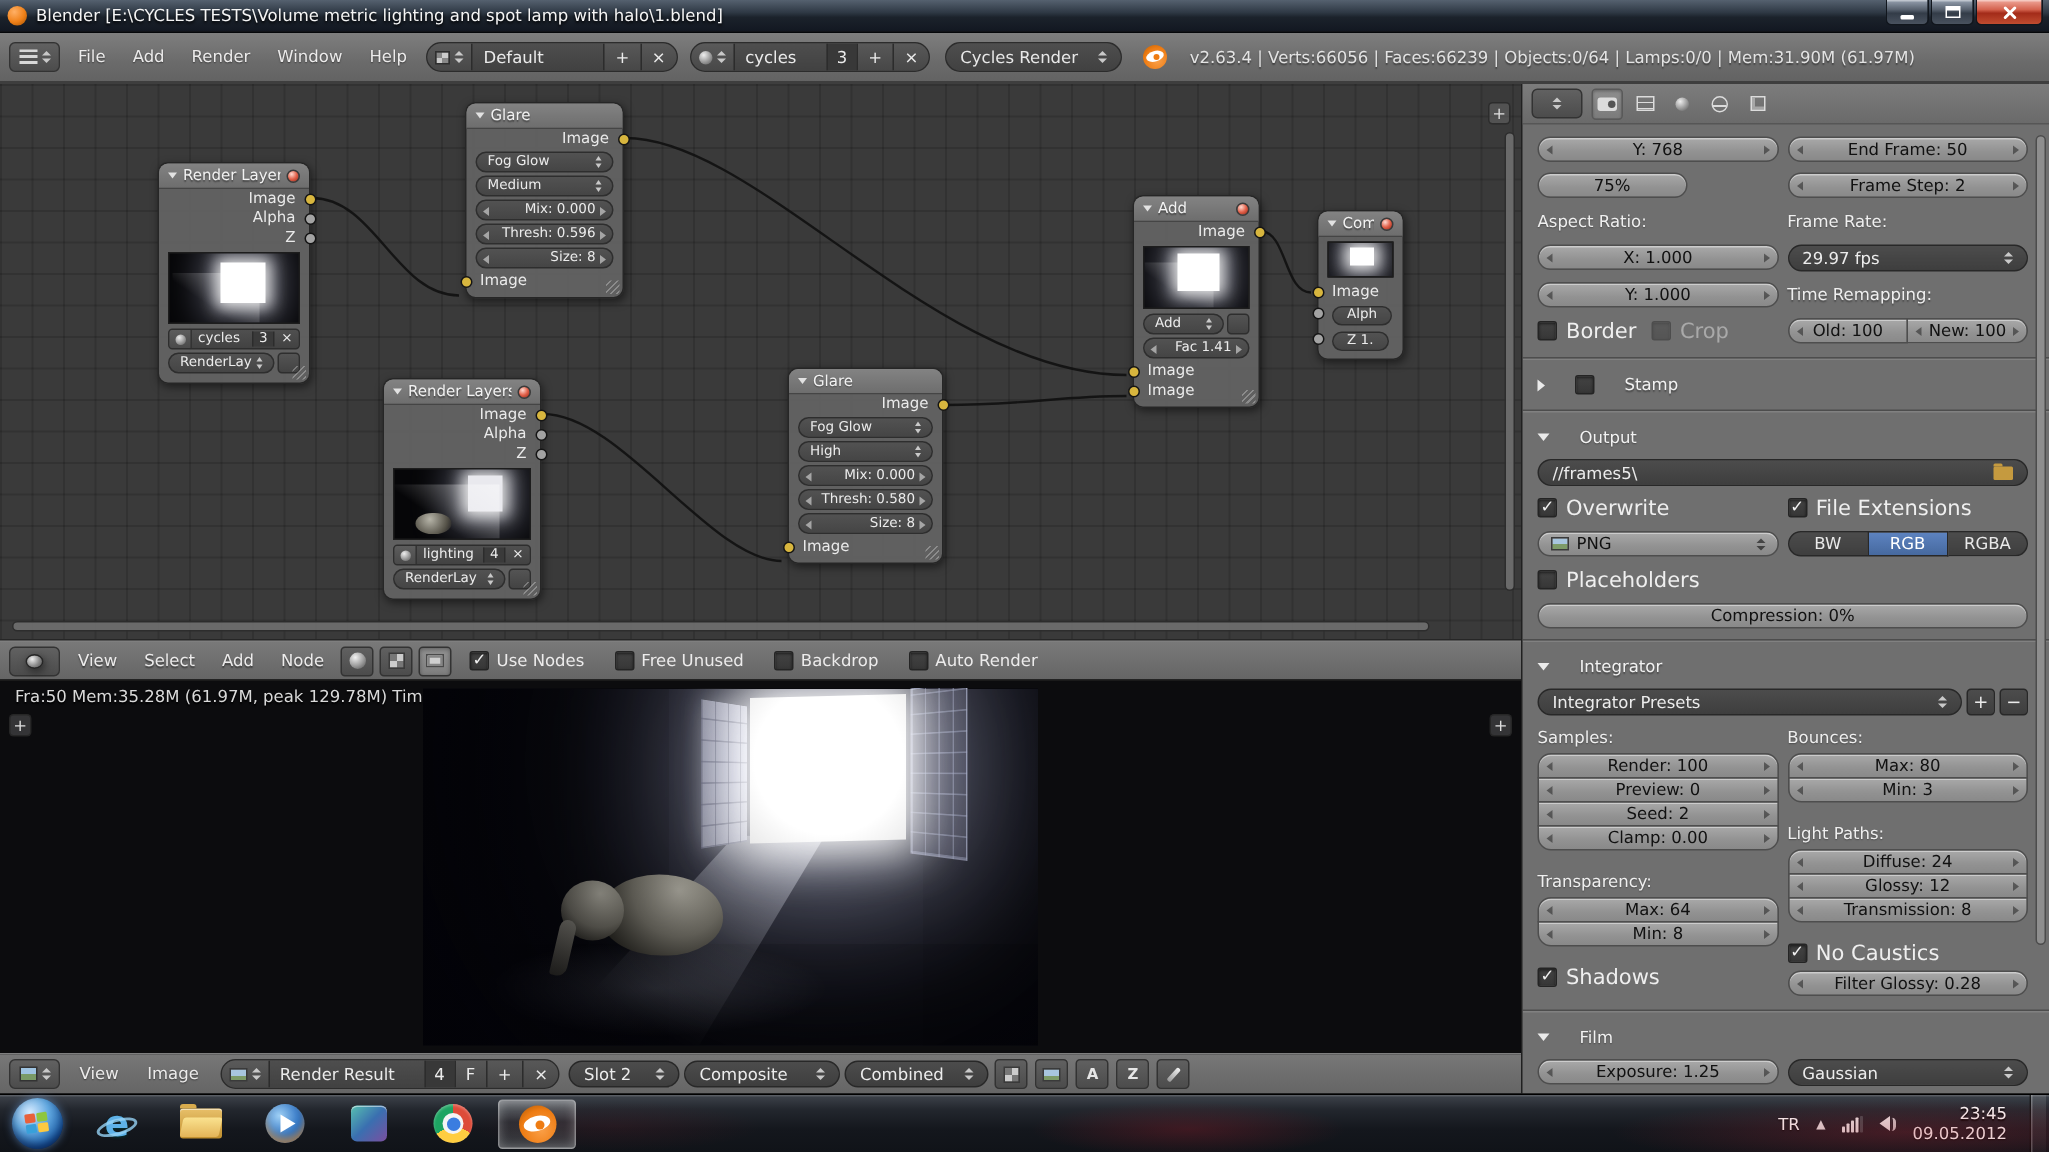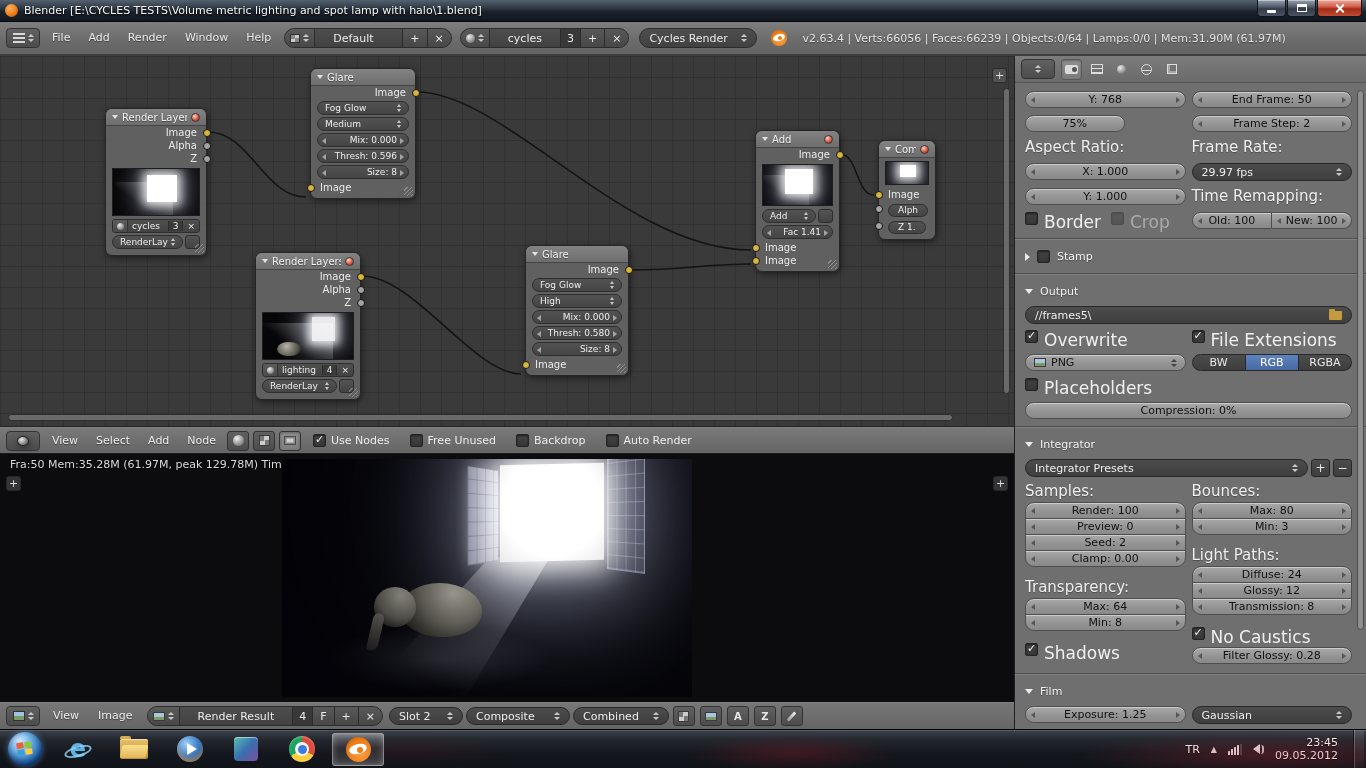--- a/index.html
+++ b/index.html
@@ -32,21 +32,21 @@
 .menu{font-size:11px;padding:0 8px;height:22px;line-height:22px;color:#ecebeb;text-shadow:0 1px 1px rgba(0,0,0,.45);white-space:nowrap}
 .etype-btn{flex:none;width:34px;height:20px;border-radius:4px;background:linear-gradient(#616161,#4c4c4c);border:1px solid #333;display:flex;align-items:center;justify-content:center;gap:3px;margin-right:2px}
 .eg{width:12px;height:10px;flex:none}
 .eg.info{background:repeating-linear-gradient(#d8d8d8 0 2px,transparent 2px 4px)}
 .eg.node{border-radius:50%;background:radial-gradient(circle at 35% 30%,#eee,#8a8a8a 55%,#4d4d4d)}
 .eg.image{background:linear-gradient(#9fc4e2 0 4px,#7a9b67 4px);border:1px solid #333}
 
 
 .appheader{position:absolute;left:0;top:22px;width:100%;height:34px;background:linear-gradient(#7e7e7e,#6b6b6b 60%,#636363);border-bottom:2px solid #3e3e3e;display:flex;align-items:center;padding:0 6px;gap:2px;color:#e8e8e8}
 .dbw{height:20px;display:flex;align-items:center;background:linear-gradient(#4e4e4e,#414141);border:1px solid #2c2c2c;border-radius:10px;overflow:hidden;margin:0 3px;flex:none}
-.dbw .seg{height:100%;display:flex;align-items:center;padding:0 18px;font-size:11px;color:#ebebeb;white-space:nowrap}
+.dbw .seg{height:100%;display:flex;align-items:center;padding:0 7px;font-size:11px;color:#ebebeb;white-space:nowrap}
 .dbw .seg+.seg{border-left:1px solid #2c2c2c}
 .dbw .icon-seg{gap:3px;background:linear-gradient(#5a5a5a,#484848);padding:0 5px}
 .dbw .badge{background:#383838;padding:0 6px}
 .dbw .act{background:linear-gradient(#585858,#474747);padding:0 7px}
 .ic-grid{width:10px;height:9px;background:conic-gradient(#ccc 0 25%,#888 0 50%,#ccc 0 75%,#888 0);border:1px solid #2f2f2f}
 .ic-scene{width:9px;height:9px;border-radius:50%;background:radial-gradient(circle at 35% 30%,#eee,#999 55%,#555)}
 .engine{min-width:118px;display:flex;align-items:center;gap:8px;height:20px;border-radius:10px;background:linear-gradient(#4e4e4e,#414141);border:1px solid #2c2c2c;padding:0 9px;font-size:11px;margin:0 5px;flex:none}
 .blogo{position:relative;width:18px;height:18px;margin:0 6px;flex:none}
 .blogo .c{position:absolute;inset:1px;border-radius:50%;background:radial-gradient(circle at 60% 65%,#f9a04a,#ee7c13 60%,#b25905)}
 .blogo .e{position:absolute;left:3px;top:5px;width:12px;height:7px;border-radius:50%;background:#fff;transform:rotate(-16deg)}
@@ -133,40 +133,40 @@
 .ptab.active{background:linear-gradient(#8f8f8f,#7b7b7b);border:1px solid #595959;box-shadow:inset 0 1px 2px rgba(0,0,0,.28)}
 .ic-cam{width:13px;height:9px;background:#dcdcdc;border-radius:2px;position:relative}
 .ic-cam::after{content:"";position:absolute;right:1.5px;top:2px;width:5px;height:5px;border-radius:50%;background:#555}
 .ic-layers{width:12px;height:10px;border:1px solid #dcdcdc;background:linear-gradient(transparent 0 3px,#dcdcdc 3px 4px,transparent 4px 7px,#dcdcdc 7px 8px,transparent 8px)}
 .ic-world{width:11px;height:11px;border:1px solid #dcdcdc;border-radius:50%;background:linear-gradient(transparent 0 5px,#dcdcdc 5px 6px,transparent 6px)}
 .ic-cube{width:10px;height:10px;border:1px solid #dcdcdc;box-shadow:inset 2px -2px 0 rgba(220,220,220,.5)}
 .propsbody{position:absolute;left:0;top:27px;right:0;bottom:0;padding:8px 14px 0 10px;overflow:hidden}
 .cols{display:flex;gap:6px;margin-bottom:5px}
 .col{flex:1;min-width:0}
 .col>*{margin-bottom:2px}
-.plabel{font-size:15px;color:#efefef;text-shadow:0 1px 1px rgba(0,0,0,.32);height:17px;line-height:17px;white-space:nowrap}
+.plabel{font-size:11px;color:#efefef;text-shadow:0 1px 1px rgba(0,0,0,.32);height:17px;line-height:17px;white-space:nowrap}
 .pbtn{height:17px;border-radius:9px;background:linear-gradient(#a9a9a9,#929292 60%,#898989);border:1px solid #4e4e4e;box-shadow:inset 0 1px 0 rgba(255,255,255,.42);color:#111;font-size:11px;display:flex;align-items:center;justify-content:center;position:relative;white-space:nowrap;padding:0 12px}
 .tna{position:absolute;top:5px;width:0;height:0;border-top:3px solid transparent;border-bottom:3px solid transparent}
 .tna.l{left:5px;border-right:4px solid rgba(0,0,0,.42)}
 .tna.r{right:5px;border-left:4px solid rgba(0,0,0,.42)}
 .pbtn.menuL{justify-content:flex-start;gap:5px;padding:0 8px}
 .pbtn.menuL .arrs{margin-left:auto}
 .stack .pbtn{border-radius:0;margin-top:-1px}
 .stack .pbtn:first-child{border-radius:9px 9px 0 0;margin-top:0}
 .stack .pbtn:last-child{border-radius:0 0 9px 9px}
 .hpair{display:flex}
 .hpair .pbtn{flex:1}
 .hpair .pbtn:first-child{border-radius:9px 0 0 9px}
 .hpair .pbtn:last-child{border-radius:0 9px 9px 0;border-left:none}
 .psep{height:0;border-top:1px solid rgba(0,0,0,.30);border-bottom:1px solid rgba(255,255,255,.13);margin:7px -14px 7px -10px}
-.phead{display:flex;align-items:center;gap:7px;height:19px;margin:1px 0 5px}
+.phead{display:flex;align-items:center;gap:20px;height:19px;margin:1px 0 5px}
 .tri-d{width:0;height:0;border-left:4px solid transparent;border-right:4px solid transparent;border-top:5px solid #ebebeb;flex:none}
 .tri-r{width:0;height:0;border-top:4px solid transparent;border-bottom:4px solid transparent;border-left:5px solid #ebebeb;flex:none}
 .ptitle{font-size:11px;color:#f2f2f2;text-shadow:0 1px 1px rgba(0,0,0,.35)}
-.pchk{display:flex;align-items:flex-start;gap:6px;height:17px;font-size:17px;color:#efefef;white-space:nowrap}
+.pchk{display:flex;align-items:center;gap:6px;height:17px;font-size:14px;color:#efefef;white-space:nowrap}
 .seg3{display:flex}
 .seg3 .sbtn{flex:1;height:17px;background:linear-gradient(#4c4c4c,#3e3e3e);border:1px solid #282828;color:#e9e9e9;font-size:11px;display:flex;align-items:center;justify-content:center}
 .seg3 .sbtn+.sbtn{border-left:none}
 .seg3 .sbtn:first-child{border-radius:9px 0 0 9px}
 .seg3 .sbtn:last-child{border-radius:0 9px 9px 0}
 .seg3 .sbtn.active{background:linear-gradient(#5d83c0,#46699f);color:#fff}
 .ifolder{width:13px;height:9px;background:#c59a3f;border-radius:1px;position:relative;flex:none}
 .ifolder::before{content:"";position:absolute;left:0;top:-2px;width:6px;height:2px;background:#c59a3f;border-radius:1px 1px 0 0}
 .pscroll{position:absolute;right:2px;top:34px;width:7px;height:540px;border-radius:4px;background:#8e8e8e;border:1px solid #4c4c4c}
 .presetrow{display:flex;gap:3px;margin-bottom:6px}

